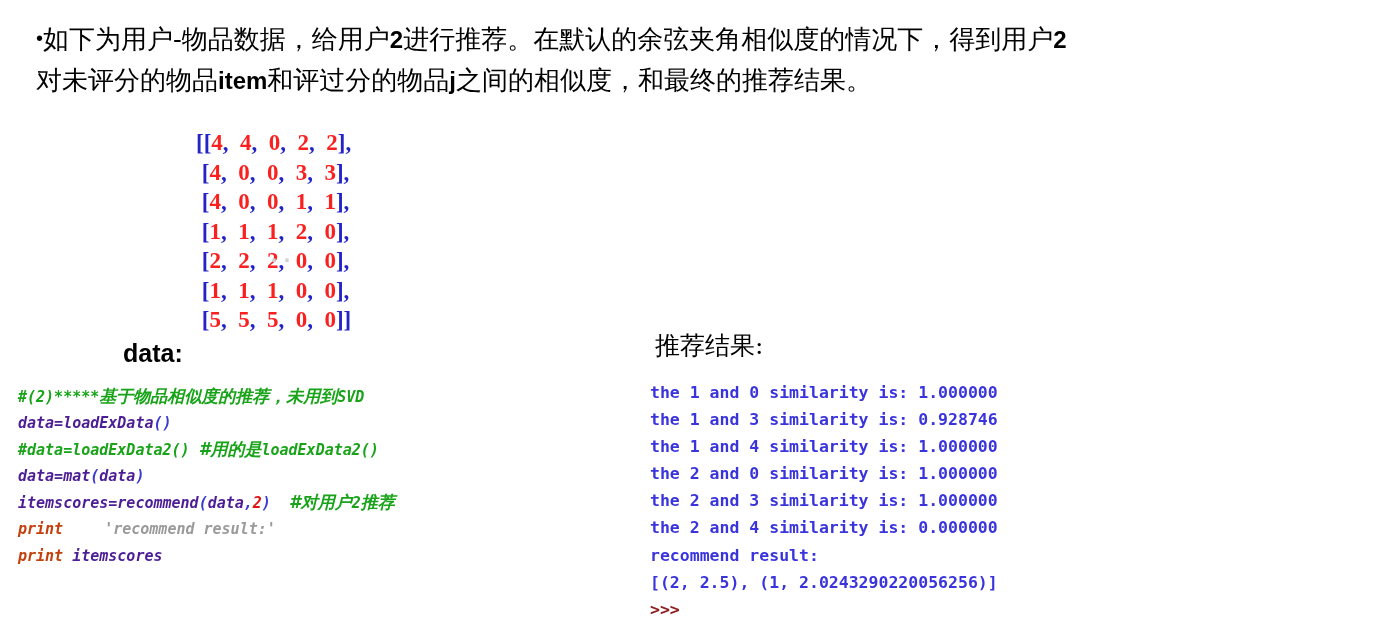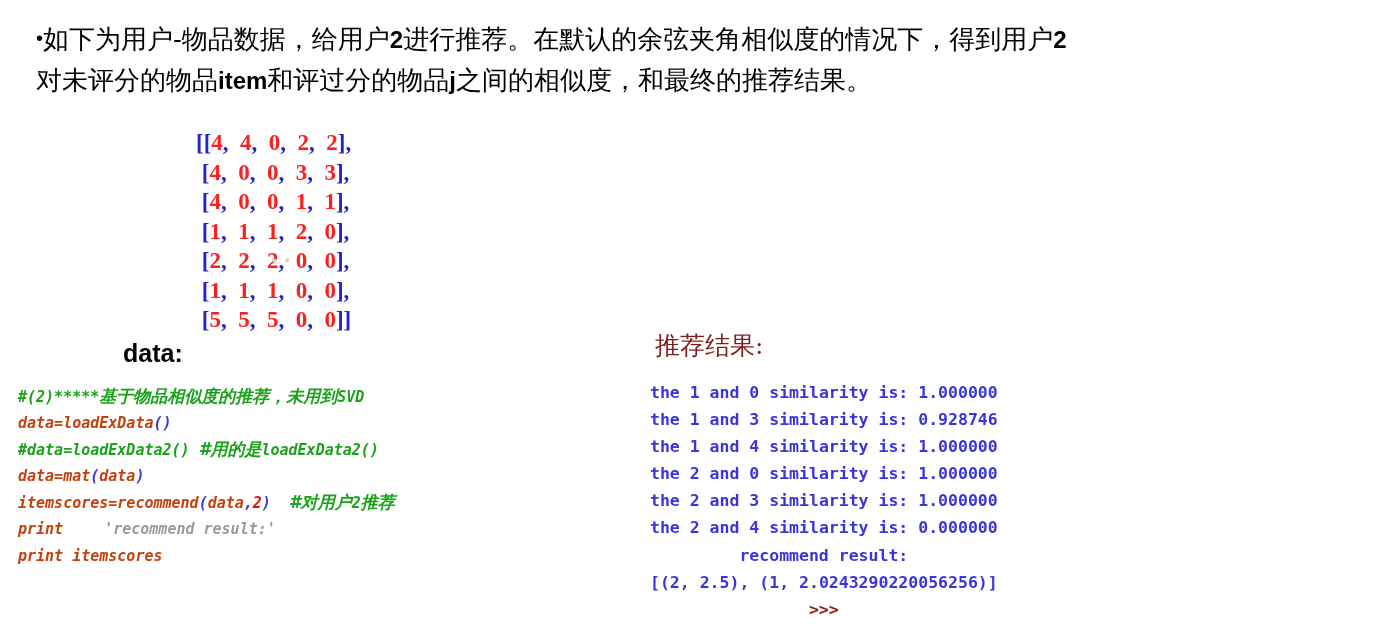--- a/index.html
+++ b/index.html
@@ -92,47 +92,47 @@
     font-weight: bold;
     line-height: 26.6px;
     white-space: pre;
   }
   #code-block .ln { display: block; height: 26.6px; font-style: italic; }
   .tok-comment { color: #19a319; }
   .tok-keyword { color: #c2410c; }
   .tok-string  { color: #9a9a9a; margin-left: 32px; }
   .tok-punct   { color: #3b3bd0; }
   .tok-num     { color: #e01414; }
-  .tok-plain   { color: #c2410c; }
+  .tok-plain   { color: #4c1d95; }
   .cjk {
     font-family: "DejaVu Sans", "Liberation Sans", sans-serif;
     font-size: 17px;
   }
 
   
   #output-label {
     position: absolute;
     left: 655px;
     top: 329px;
     font-family: "DejaVu Serif", "Liberation Serif", serif;
     font-size: 25px;
-    color: #7f1d1d;
+    color: #000000;
   }
   #console-output {
     position: absolute;
     left: 650px;
     top: 379px;
     font-family: "DejaVu Sans Mono", "Liberation Mono", monospace;
     font-size: 16.5px;
     font-weight: bold;
     line-height: 27.1px;
     color: #3a34dc;
     white-space: pre;
   }
-  #console-output .ln { display: block; height: 27.1px; text-align: center; }
+  #console-output .ln { display: block; height: 27.1px; }
   .prompt { color: #8d2020; }
 </style>
 </head>
 <body>
 
 <div id="intro-paragraph"><span class="bullet">•</span><span>如下为用户-物品数据，给用户</span><span class="lat">2</span><span>进行推荐。在默认的余弦夹角相似度的情况下，得到用户</span><span class="lat">2</span>
 <span>对未评分的物品</span><span class="lat">item</span><span>和评过分的物品</span><span class="lat">j</span><span>之间的相似度，和最终的推荐结果。</span></div>
 
 <div id="data-block">
   <div id="data-label">data:</div>

